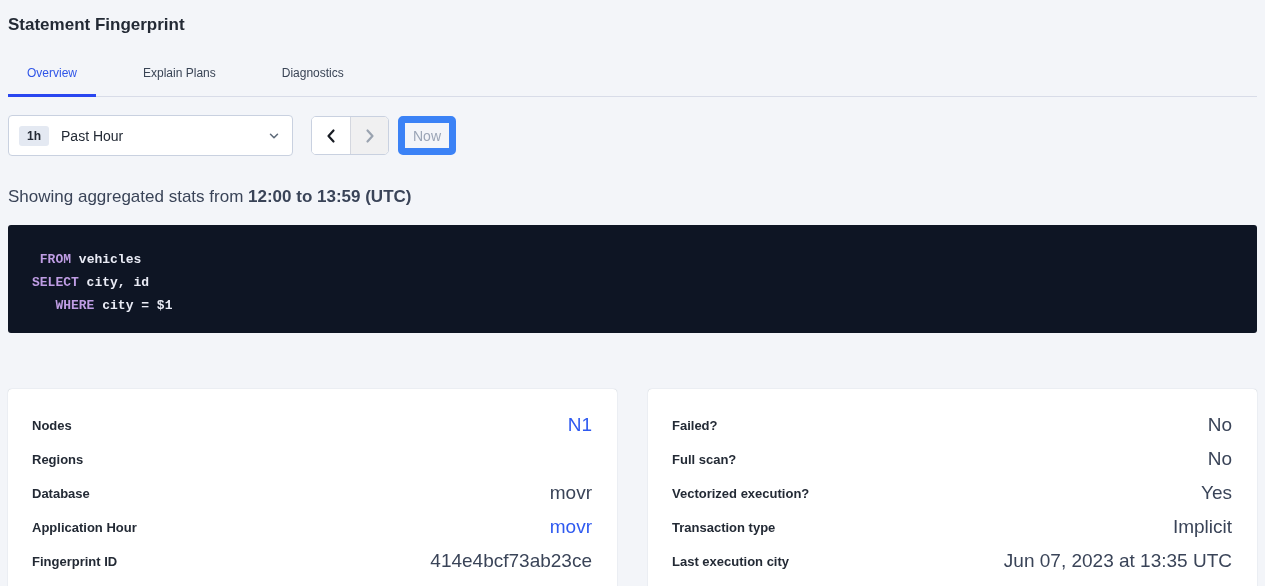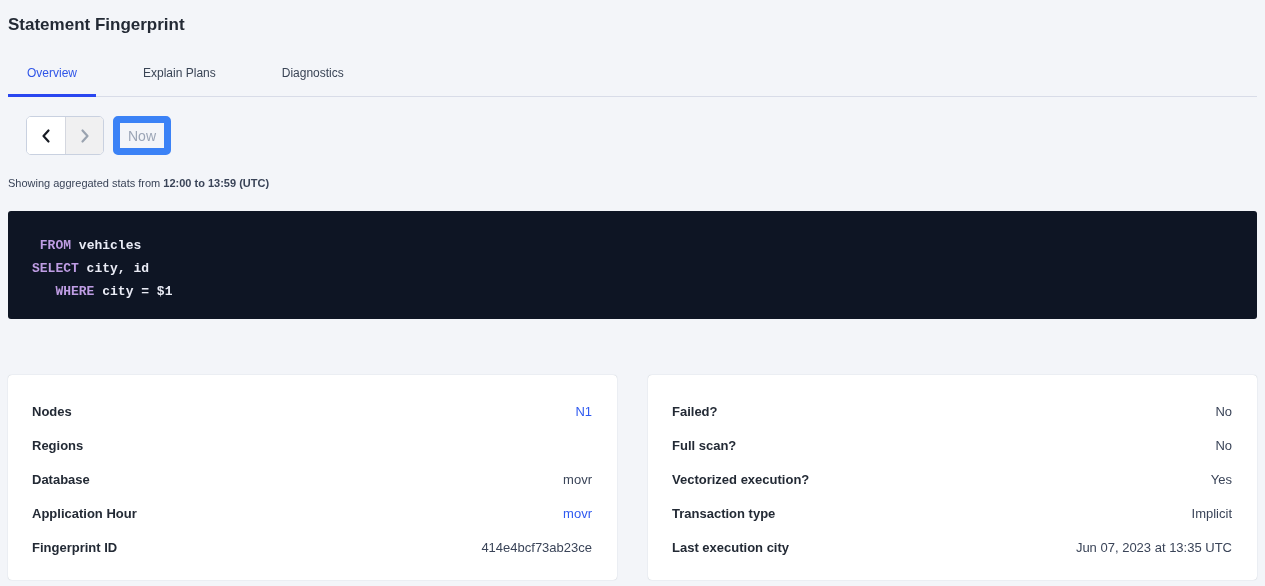--- a/index.html
+++ b/index.html
@@ -110,22 +110,22 @@
     font-size: 14px;
     color: #9ba5b6;
     display: flex;
     align-items: center;
     justify-content: center;
     cursor: default;
   }
 
   
   .stats-line {
-    margin-top: 19px;
-    font-size: 11px;
+    margin-top: 33px;
+    font-size: 17px;
     color: #3a4458;
     line-height: 16px;
   }
   .stats-line b { font-weight: 700; }
 
   
   .sql-box {
     margin-top: 20px;
     width: 1249px;
     height: 108px;
@@ -162,21 +162,21 @@
     display: flex;
     align-items: center;
     justify-content: space-between;
   }
   .kv-label {
     font-size: 13px;
     font-weight: 700;
     color: #232a35;
   }
   .kv-value {
-    font-size: 13px;
+    font-size: 19px;
     color: #3a4458;
     text-align: center;
   }
   .kv-value.link { color: #2f5af0; cursor: pointer; }
 
   .chev-icon { display: block; }
 </style>
 </head>
 <body>
 
@@ -184,20 +184,29 @@
 
   <h1 class="page-title">Statement Fingerprint</h1>
 
   <div class="tab-bar">
     <div class="tab active">Overview</div>
     <div class="tab">Explain Plans</div>
     <div class="tab">Diagnostics</div>
   </div>
 
   <div class="controls-row">
+    <div class="time-dropdown">
+      <span class="interval-badge">1h</span>
+      <span class="interval-label">Past Hour</span>
+      <span>
+        <svg class="chev-icon" width="12" height="12" viewBox="0 0 12 12">
+          <path d="M2.5 4.2 L6 7.8 L9.5 4.2" fill="none" stroke="#5f6b7a" stroke-width="1.5" stroke-linecap="round" stroke-linejoin="round"></path>
+        </svg>
+      </span>
+    </div>
 
     <div class="arrow-group">
       <div class="arrow-btn prev">
         <span>
           <svg class="chev-icon" width="14" height="16" viewBox="0 0 14 16">
             <path d="M9.5 2.5 L4.5 8 L9.5 13.5" fill="none" stroke="#181c24" stroke-width="2.2" stroke-linecap="round" stroke-linejoin="round"></path>
           </svg>
         </span>
       </div>
       <div class="arrow-btn next">

